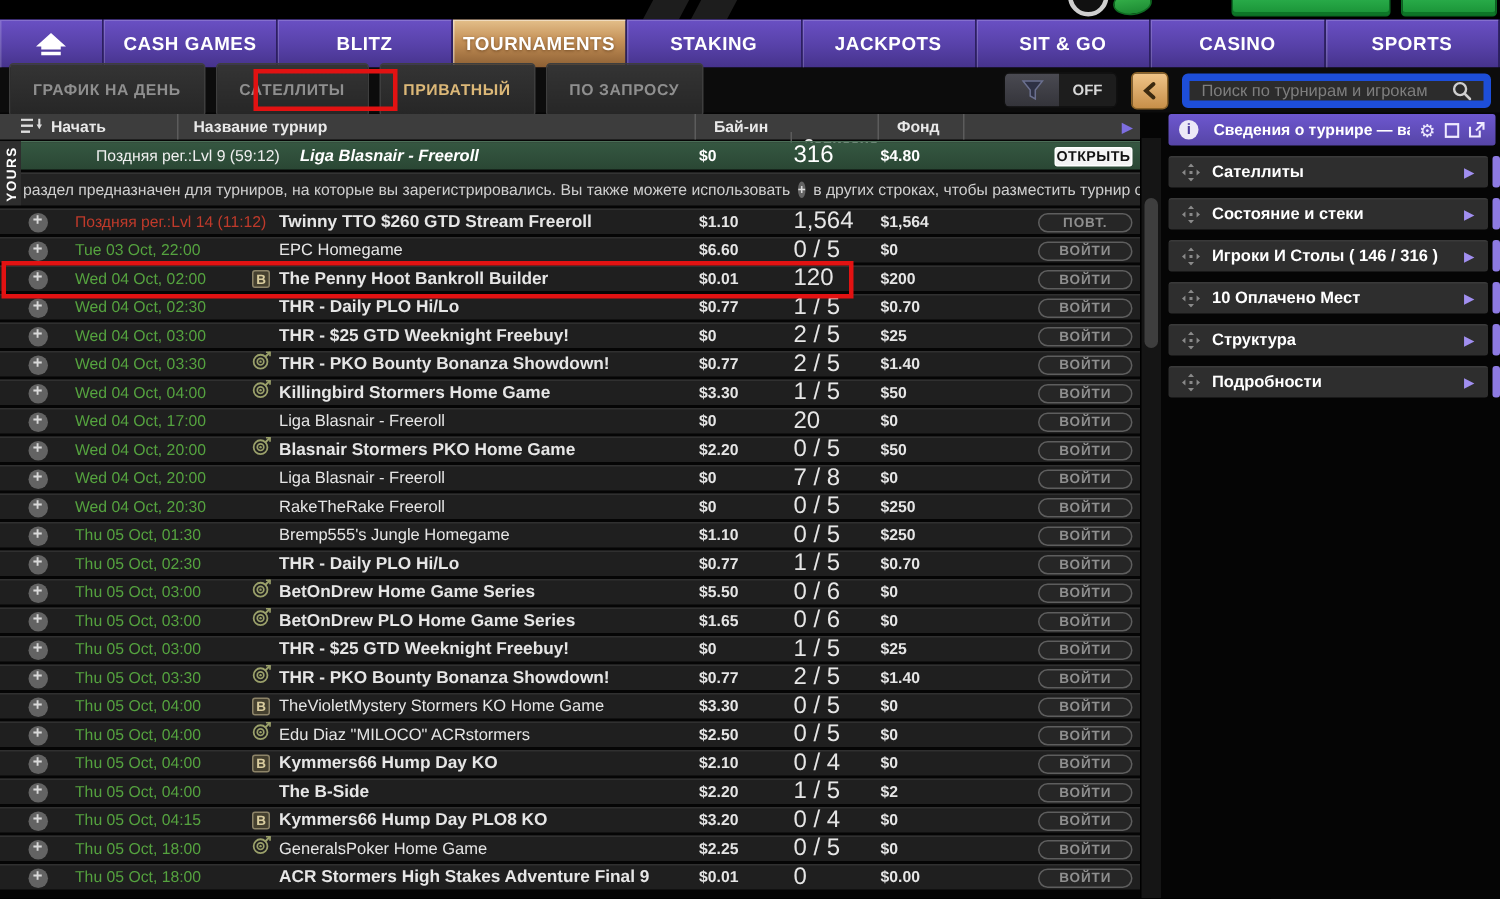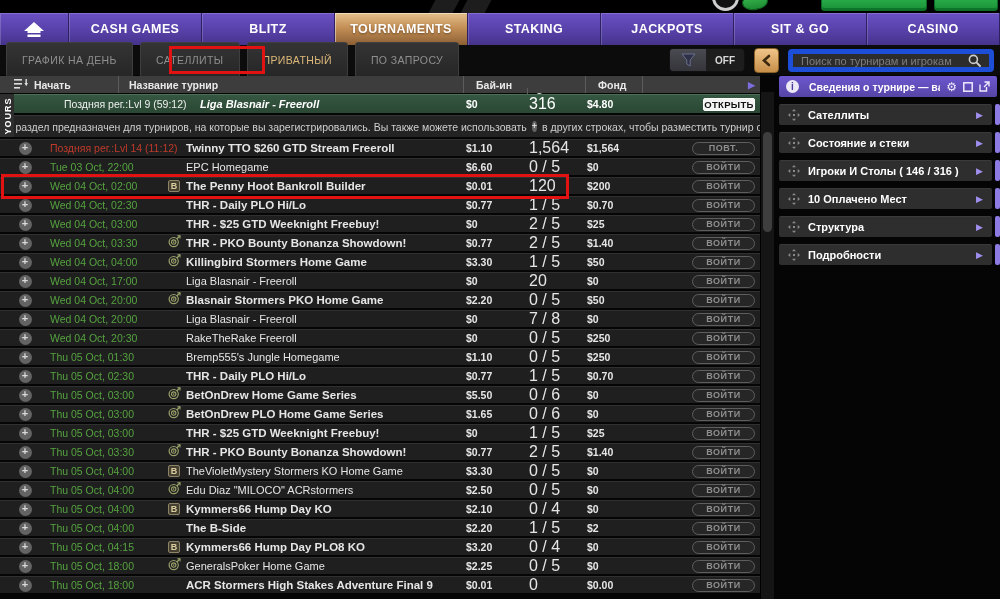--- a/index.html
+++ b/index.html
@@ -28,21 +28,21 @@
     box-shadow:inset 1px 1px 0 rgba(255,255,255,.45); text-shadow:0 1px 2px rgba(60,30,0,.5); }
   .home-ico { width:22px; height:15px; position:relative; }
   .home-ico svg { display:block; }
 
   
   .toolbar { position:absolute; left:0; top:45px; width:1000px; height:30px; background:#0c0c0c;
     display:flex; align-items:center; padding:0 6px; }
   .filters { display:flex; gap:7px; }
   .filter-btn { height:22px; padding:17px 15px; display:flex; align-items:center; border-radius:3px;
     background:linear-gradient(#343434,#262626); border:1px solid #3e3e3e;
-    color:#8f8f8f; font-size:10.5px; font-weight:normal; letter-spacing:.4px; cursor:pointer; }
+    color:#8f8f8f; font-size:10.5px; font-weight:bold; letter-spacing:.4px; cursor:pointer; }
   .filter-btn.active { color:#dcb878; }
   .toolbar-right { margin-left:auto; display:flex; align-items:center; }
   .funnel-wrap { display:flex; height:24px; border-radius:4px; overflow:hidden; border:1px solid #101010; }
   .funnel-btn { width:36px; background:linear-gradient(#4a4a52,#34343a); display:flex; align-items:center; justify-content:center; cursor:pointer; }
   .off-seg { width:38px; background:#1d1d1d; display:flex; align-items:center; justify-content:center;
     color:#d8d8d8; font-size:10px; font-weight:bold; }
   .back-btn { width:25px; height:25px; margin-left:9px; border-radius:4px; cursor:pointer;
     background:linear-gradient(#f0c488,#c78f49); border:1px solid #8a6228;
     display:flex; align-items:center; justify-content:center; }
   .search-box { width:206px; height:23px; margin-left:9px; border-radius:4px; background:#2c2c2c;
@@ -157,20 +157,21 @@
       </span>
     </div>
 
   <div class="nav-tab">CASH GAMES</div>
       <div class="nav-tab">BLITZ</div>
       <div class="nav-tab selected">TOURNAMENTS</div>
       <div class="nav-tab">STAKING</div>
       <div class="nav-tab">JACKPOTS</div>
       <div class="nav-tab">SIT &amp; GO</div>
       <div class="nav-tab">CASINO</div>
+      <div class="nav-tab">SPORTS</div>
     </div>
 
   <div class="toolbar">
     <div class="filters">
         <button class="filter-btn">ГРАФИК НА ДЕНЬ</button>
         <button class="filter-btn">САТЕЛЛИТЫ</button>
         <button class="filter-btn active">ПРИВАТНЫЙ</button>
         <button class="filter-btn">ПО ЗАПРОСУ</button>
       </div>
     <div class="toolbar-right">

